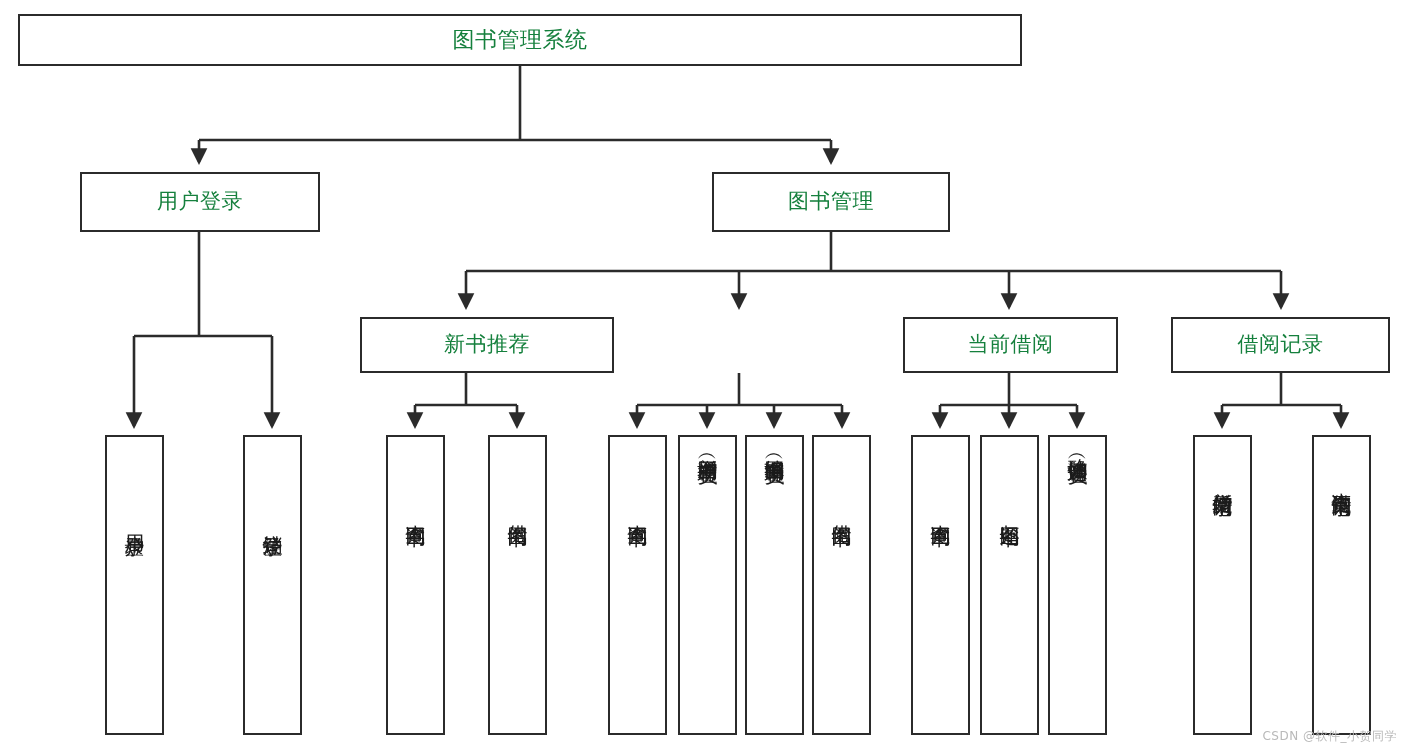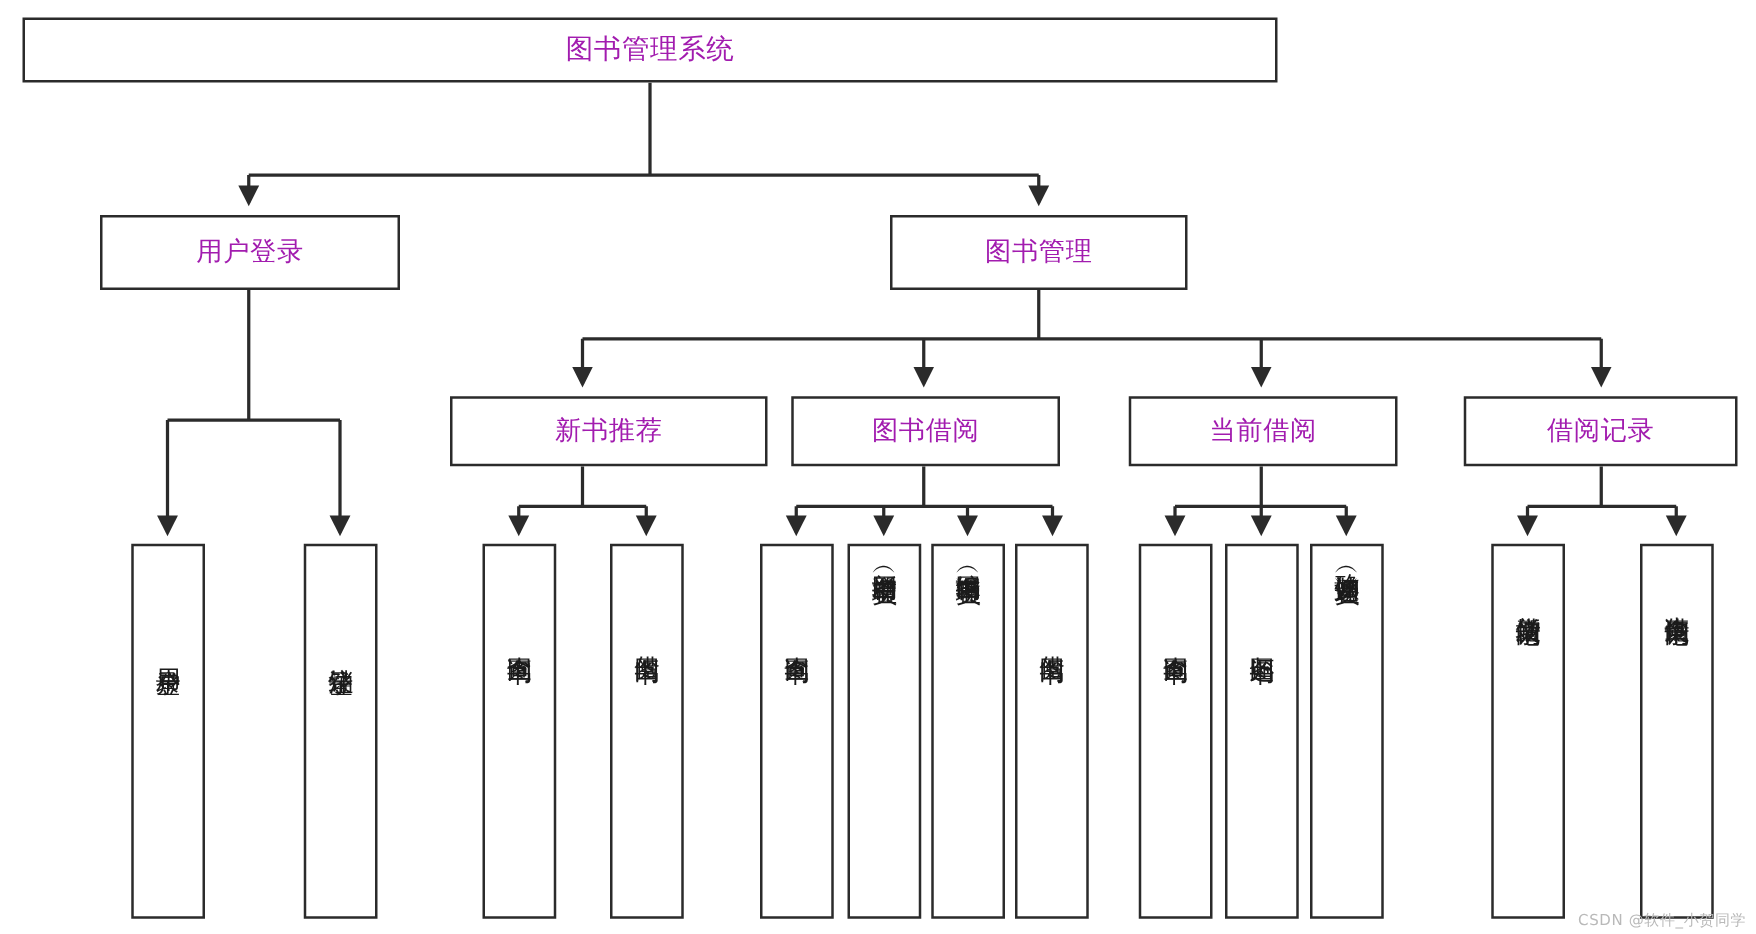--- a/index.html
+++ b/index.html
@@ -42,21 +42,21 @@
     justify-content: center;
     z-index: 2;
   }
 
   
   .node.horiz .label {
     font-size: 21px;
     line-height: 1.1;
     letter-spacing: 0.5px;
     white-space: nowrap;
-    color: #a21caf;
+    color: #15803d;
   }
   .node.root .label {
     font-size: 22px;
   }
 
   
   .node.vert {
     align-items: flex-start;
     justify-content: center;
     padding-top: 0;
@@ -145,23 +145,20 @@
   <div class="node horiz" style="left:80px; top:172px; width:240px; height:60px;">
     <span class="label">用户登录</span>
   </div>
   <div class="node horiz" style="left:712px; top:172px; width:238px; height:60px;">
     <span class="label">图书管理</span>
   </div>
 
   <div class="node horiz" style="left:360px; top:317px; width:254px; height:56px;">
     <span class="label">新书推荐</span>
   </div>
-  <div class="node horiz" style="left:633px; top:317px; width:215px; height:56px;">
-    <span class="label">图书借阅</span>
-  </div>
   <div class="node horiz" style="left:1171px; top:317px; width:219px; height:56px;">
     <span class="label">借阅记录</span>
   </div>
   <div class="node horiz" style="left:903px; top:317px; width:215px; height:56px;">
     <span class="label">当前借阅</span>
   </div>
 
   <div class="node vert" style="left:105px; top:435px; width:59px; height:300px; padding-top:82px;">
     <span class="label">用户登录</span>
   </div>

